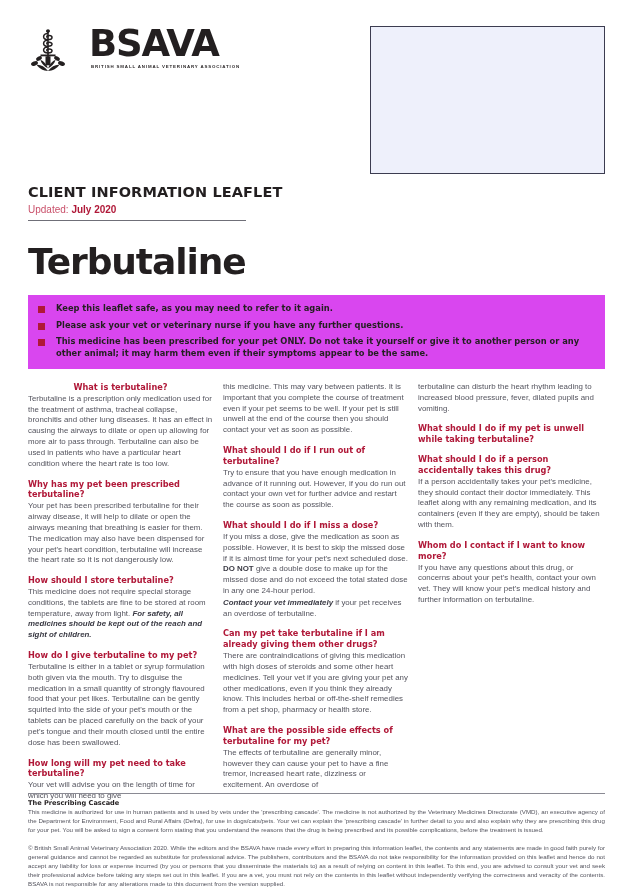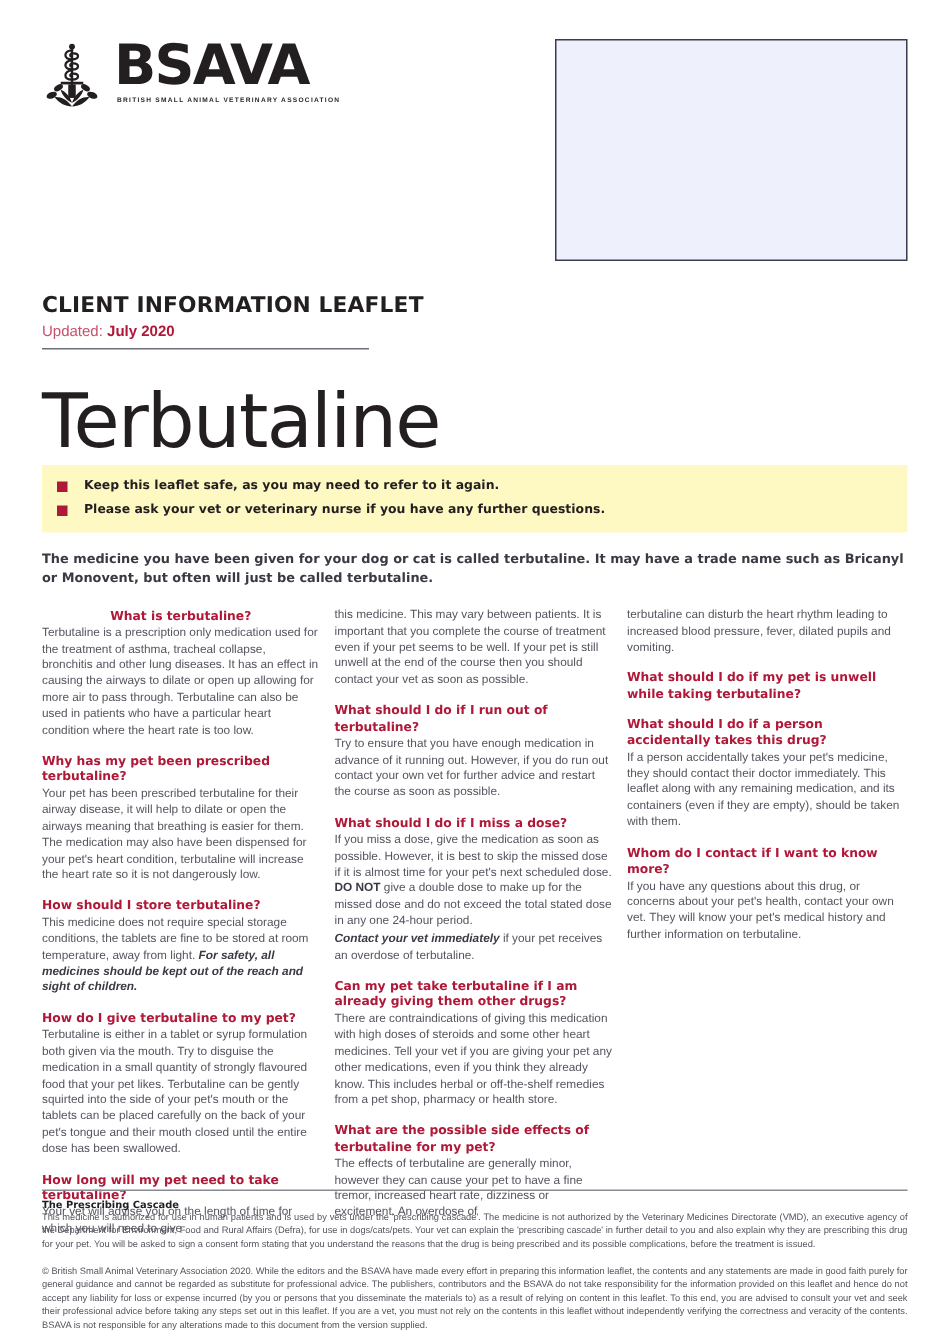--- a/index.html
+++ b/index.html
@@ -19,21 +19,21 @@
     padding: 0 28px;
   }
 
   
   .header-row {
     display: flex;
     align-items: flex-start;
     justify-content: space-between;
     padding-top: 26px;
   }
-  .brand { display: flex; align-items: flex-start; gap: 8px; }
+  .brand { display: flex; align-items: flex-start; gap: 21px; }
   .brand-emblem { width: 40px; height: 46px; flex: none; margin-top: 1px; }
   .brand-text { display: flex; flex-direction: column; }
   .brand-name {
     font-family: "DejaVu Sans", sans-serif;
     font-weight: bold;
     font-size: 37px;
     line-height: 0.95;
     letter-spacing: -1.2px;
     color: #231f20;
   }
@@ -54,51 +54,51 @@
     border: 1px solid #3c3c50;
     flex: none;
   }
 
   .leaflet-title {
     font-family: "DejaVu Sans", sans-serif;
     font-weight: bold;
     font-size: 14.5px;
     letter-spacing: 0.1px;
     color: #231f20;
-    margin-top: 22px;
+    margin-top: 10px;
   }
   .updated-line {
     font-size: 10px;
     margin-top: 4px;
     color: #c9506a;
   }
   .updated-label { color: #c9506a; }
   .updated-value { color: #b01838; font-weight: bold; }
   .header-rule {
     width: 218px;
     height: 1px;
     background: #6f6f78;
     margin-top: 5px;
   }
 
   
   .drug-title {
     font-family: "DejaVu Sans", sans-serif;
-    font-weight: normal;
-    font-size: 50px;
+    font-weight: bold;
+    font-size: 36px;
     letter-spacing: -1.1px;
     color: #231f20;
     margin-top: 22px;
     line-height: 1.05;
   }
 
   
   .notice-box {
-    margin-top: 2px;
-    background: #fef9c3;
+    margin-top: 14px;
+    background: #d946ef;
     padding: 8px 10px 9px 10px;
   }
   .notice-item {
     display: flex;
     align-items: flex-start;
     gap: 11px;
     margin-bottom: 5px;
   }
   .notice-item:last-child { margin-bottom: 0; }
   .notice-bullet {
@@ -224,23 +224,26 @@
 
   <div class="notice-box">
     <div class="notice-item">
       <span class="notice-bullet"></span>
       <span class="notice-text">Keep this leaflet safe, as you may need to refer to it again.</span>
     </div>
     <div class="notice-item">
       <span class="notice-bullet"></span>
       <span class="notice-text">Please ask your vet or veterinary nurse if you have any further questions.</span>
     </div>
-  </div>
-
-  <div class="intro">The medicine you have been given for your dog or cat is called terbutaline. It may have a trade name such as Bricanyl or Monovent, but often will just be called terbutaline.</div>
+    <div class="notice-item">
+      <span class="notice-bullet"></span>
+      <span class="notice-text">This medicine has been prescribed for your pet ONLY. Do not take it yourself or give it to another person or any other animal; it may harm them even if their symptoms appear to be the same.</span>
+    </div>
+  </div>
+
 
   <div class="columns">
 
     <div class="col">
       <div class="qa-heading">What is terbutaline?</div>
       <div class="qa-body">Terbutaline is a prescription only medication used for the treatment of asthma, tracheal collapse, bronchitis and other lung diseases. It has an effect in causing the airways to dilate or open up allowing for more air to pass through. Terbutaline can also be used in patients who have a particular heart condition where the heart rate is too low.</div>
       <div class="qa-heading">Why has my pet been prescribed terbutaline?</div>
       <div class="qa-body">Your pet has been prescribed terbutaline for their airway disease, it will help to dilate or open the airways meaning that breathing is easier for them. The medication may also have been dispensed for your pet's heart condition, terbutaline will increase the heart rate so it is not dangerously low.</div>
       <div class="qa-heading">How should I store terbutaline?</div>
       <div class="qa-body">This medicine does not require special storage conditions, the tablets are fine to be stored at room temperature, away from light. <i class="bi">For safety, all medicines should be kept out of the reach and sight of children.</i></div>

